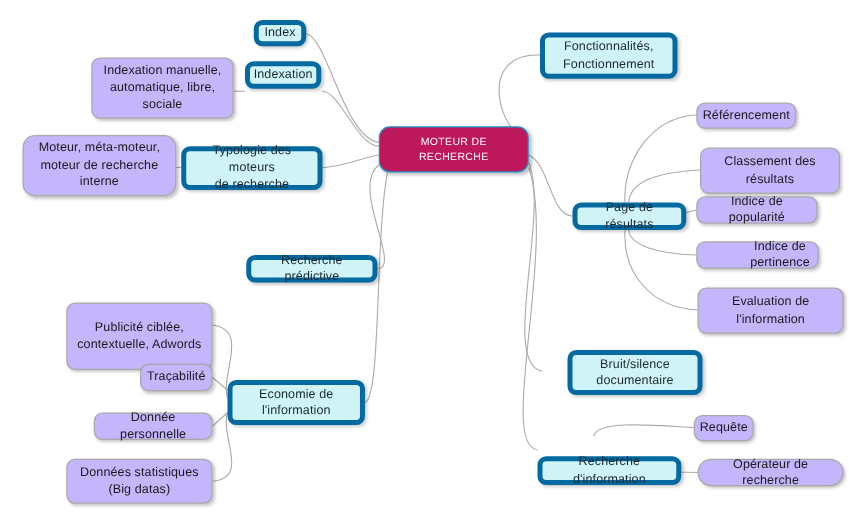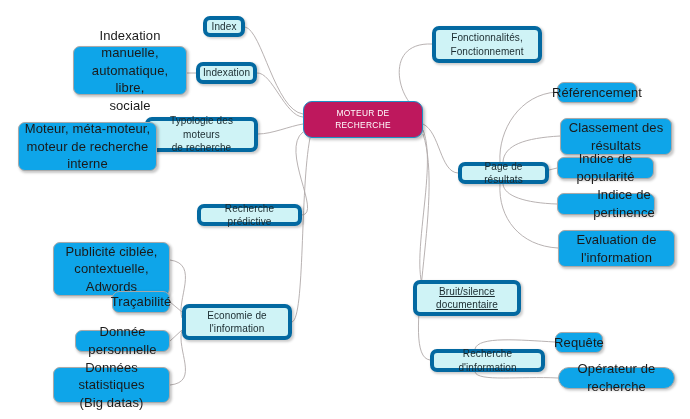--- a/index.html
+++ b/index.html
@@ -19,25 +19,25 @@
     align-items:center;
     justify-content:center;
     text-align:center;
     border-radius:7px;
     line-height:1.35;
     padding:2px 5px;
     white-space:pre-line;
     letter-spacing:0.1px;
   }
   .gray{
-    background:#0ea5e9;
+    background:#c4b5fd;
     border:1px solid #a9a9a9;
     color:#1a1a1a;
     box-shadow:1.5px 1.5px 2.5px rgba(0,0,0,0.22);
-    font-size:13px;
+    font-size:10px;
   }
   .cyan{
     background:#cff3f6;
     border:4px solid #0369a1;
     color:#1a2a2e;
     box-shadow:1.5px 1.5px 2.5px rgba(0,0,0,0.20);
     font-size:10px;
   }
   .center{
     background:#be185d;
@@ -74,27 +74,27 @@
       <path d="M500,184 C498,218 520,246 558,248" fill="none" stroke="#b0a9a9" stroke-width="0.9"></path>
       <path d="M423,130 C440,170 400,292 434,297" fill="none" stroke="#b0a9a9" stroke-width="0.9"></path>
       <path d="M423,134 C445,200 398,356 430,360" fill="none" stroke="#b0a9a9" stroke-width="0.9"></path>
       <path d="M475,349 C478,336 520,340 555,342" fill="none" stroke="#b0a9a9" stroke-width="0.9"></path>
       <path d="M475,372 C478,382 520,376 558,378" fill="none" stroke="#b0a9a9" stroke-width="0.9"></path>
     </svg>
   <div id="nodes-layer">
       <div class="node center" style="left: 303px; top: 101px; width: 120px; height: 37px;">MOTEUR DE
 RECHERCHE</div>
       <div class="node cyan" style="left: 203px; top: 16px; width: 42px; height: 21px;">Index</div>
-      <div class="node cyan" style="left: 196px; top: 62px; width: 61px; height: 22px; text-align: center;">Indexation</div>
+      <div class="node cyan" style="left: 196px; top: 49px; width: 61px; height: 22px; text-align: center;">Indexation</div>
       <div class="node gray" style="left: 73px; top: 46px; width: 114px; height: 49px;">Indexation manuelle,
 automatique, libre,
 sociale</div>
       <div class="node cyan" style="left: 145px; top: 117px; width: 113px; height: 35px;">Typologie des moteurs
 de recherche</div>
-      <div class="node gray" style="left: 18px; top: 122px; width: 139px; height: 49px;">Moteur, méta-moteur,
+      <div class="node gray" style="left: 18px; top: 108px; width: 123px; height: 49px; border-radius: 10px;">Moteur, méta-moteur,
 moteur de recherche
 interne</div>
       <div class="node cyan" style="left: 197px; top: 204px; width: 105px; height: 22px;">Recherche prédictive</div>
       <div class="node cyan" style="left: 182px; top: 304px; width: 110px; height: 36px;">Economie de
 l'information</div>
       <div class="node gray" style="left: 53px; top: 242px; width: 117px; height: 54px;">Publicité ciblée,
 contextuelle, Adwords</div>
       <div class="node gray" style="left: 112px; top: 291px; width: 58px; height: 22px;">Traçabilité</div>
       <div class="node gray" style="left: 75px; top: 330px; width: 95px; height: 22px;">Donnée personnelle</div>
       <div class="node gray" style="left: 53px; top: 367px; width: 117px; height: 36px;">Données statistiques
@@ -102,19 +102,19 @@
       <div class="node cyan" style="left: 432px; top: 26px; width: 110px; height: 37px;">Fonctionnalités,
 Fonctionnement</div>
       <div class="node cyan" style="left: 458px; top: 162px; width: 91px; height: 22px;">Page de résultats</div>
       <div class="node gray" style="left: 557px; top: 82px; width: 80px; height: 21px;">Référencement</div>
       <div class="node gray" style="left: 560px; top: 118px; width: 112px; height: 37px;">Classement des
 résultats</div>
       <div class="node gray" style="left: 557px; top: 157px; width: 97px; height: 22px;">Indice de popularité</div>
       <div class="node gray" style="left: 557px; top: 193px; width: 98px; height: 22px; padding-left: 41px;">Indice de pertinence</div>
       <div class="node gray" style="left: 558px; top: 230px; width: 117px; height: 37px;">Evaluation de
 l'information</div>
-      <div class="node cyan" style="left: 413px; top: 280px; width: 108px; height: 36px; text-decoration: underline;">Bruit/silence
+      <div class="node cyan" style="left: 454px; top: 280px; width: 108px; height: 36px;">Bruit/silence
 documentaire</div>
-      <div class="node cyan" style="left: 430px; top: 349px; width: 115px; height: 23px;">Recherche d'information</div>
+      <div class="node cyan" style="left: 430px; top: 365px; width: 115px; height: 23px;">Recherche d'information</div>
       <div class="node gray" style="left: 555px; top: 332px; width: 48px; height: 21px;">Requête</div>
       <div class="node gray" style="left: 558px; top: 367px; width: 117px; height: 22px; border-radius: 11px;">Opérateur de recherche</div>
     </div>
 </div>
 
 </body></html>

